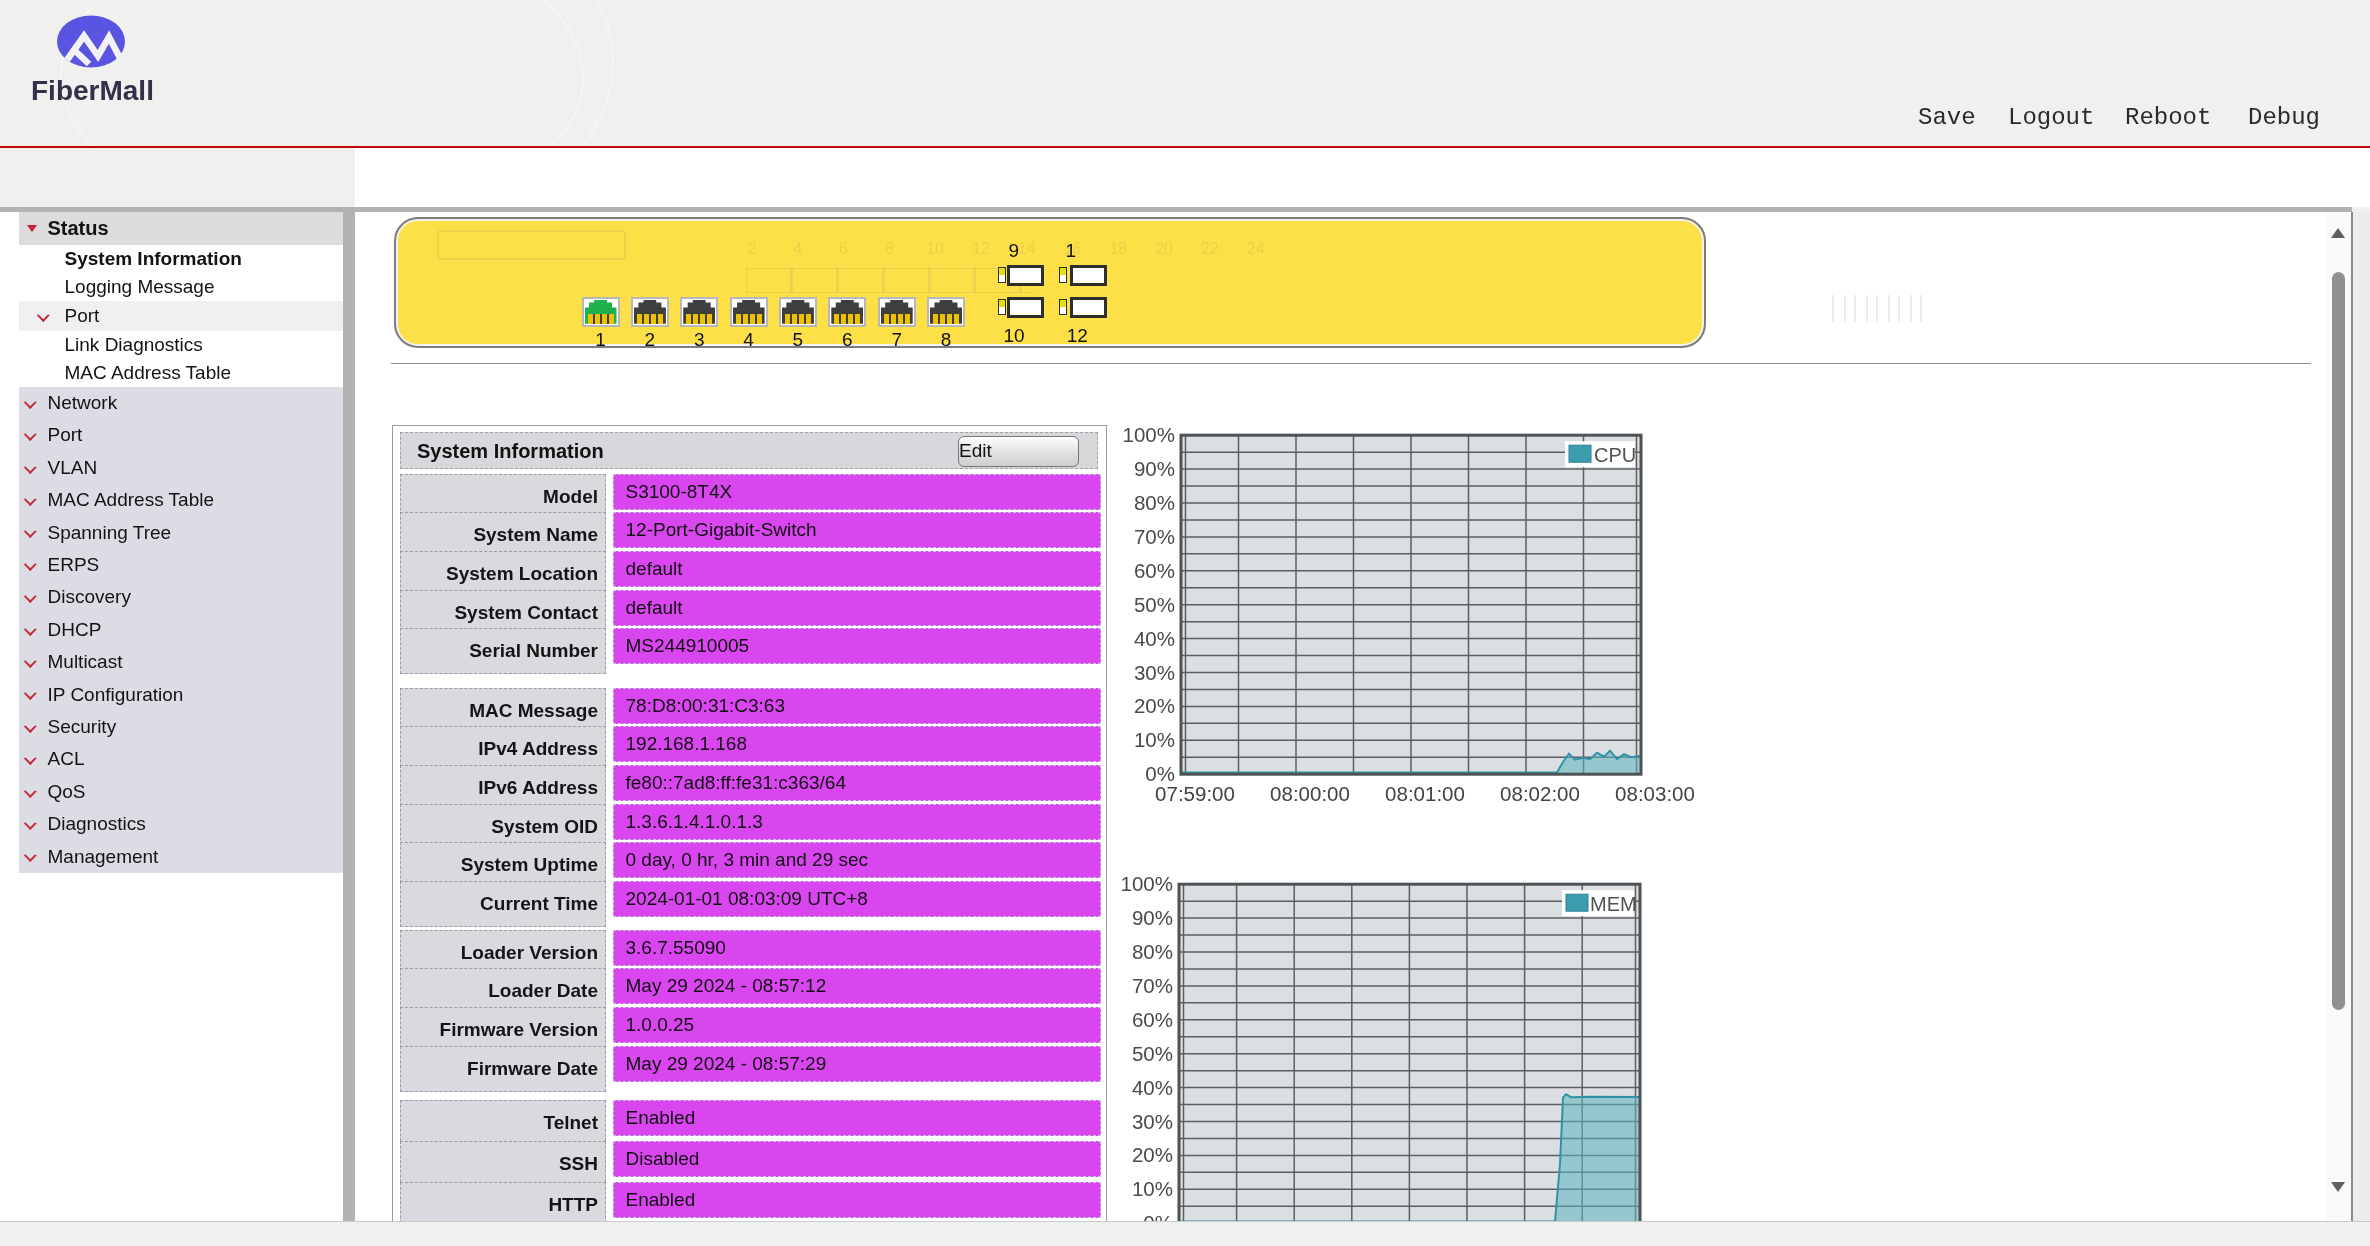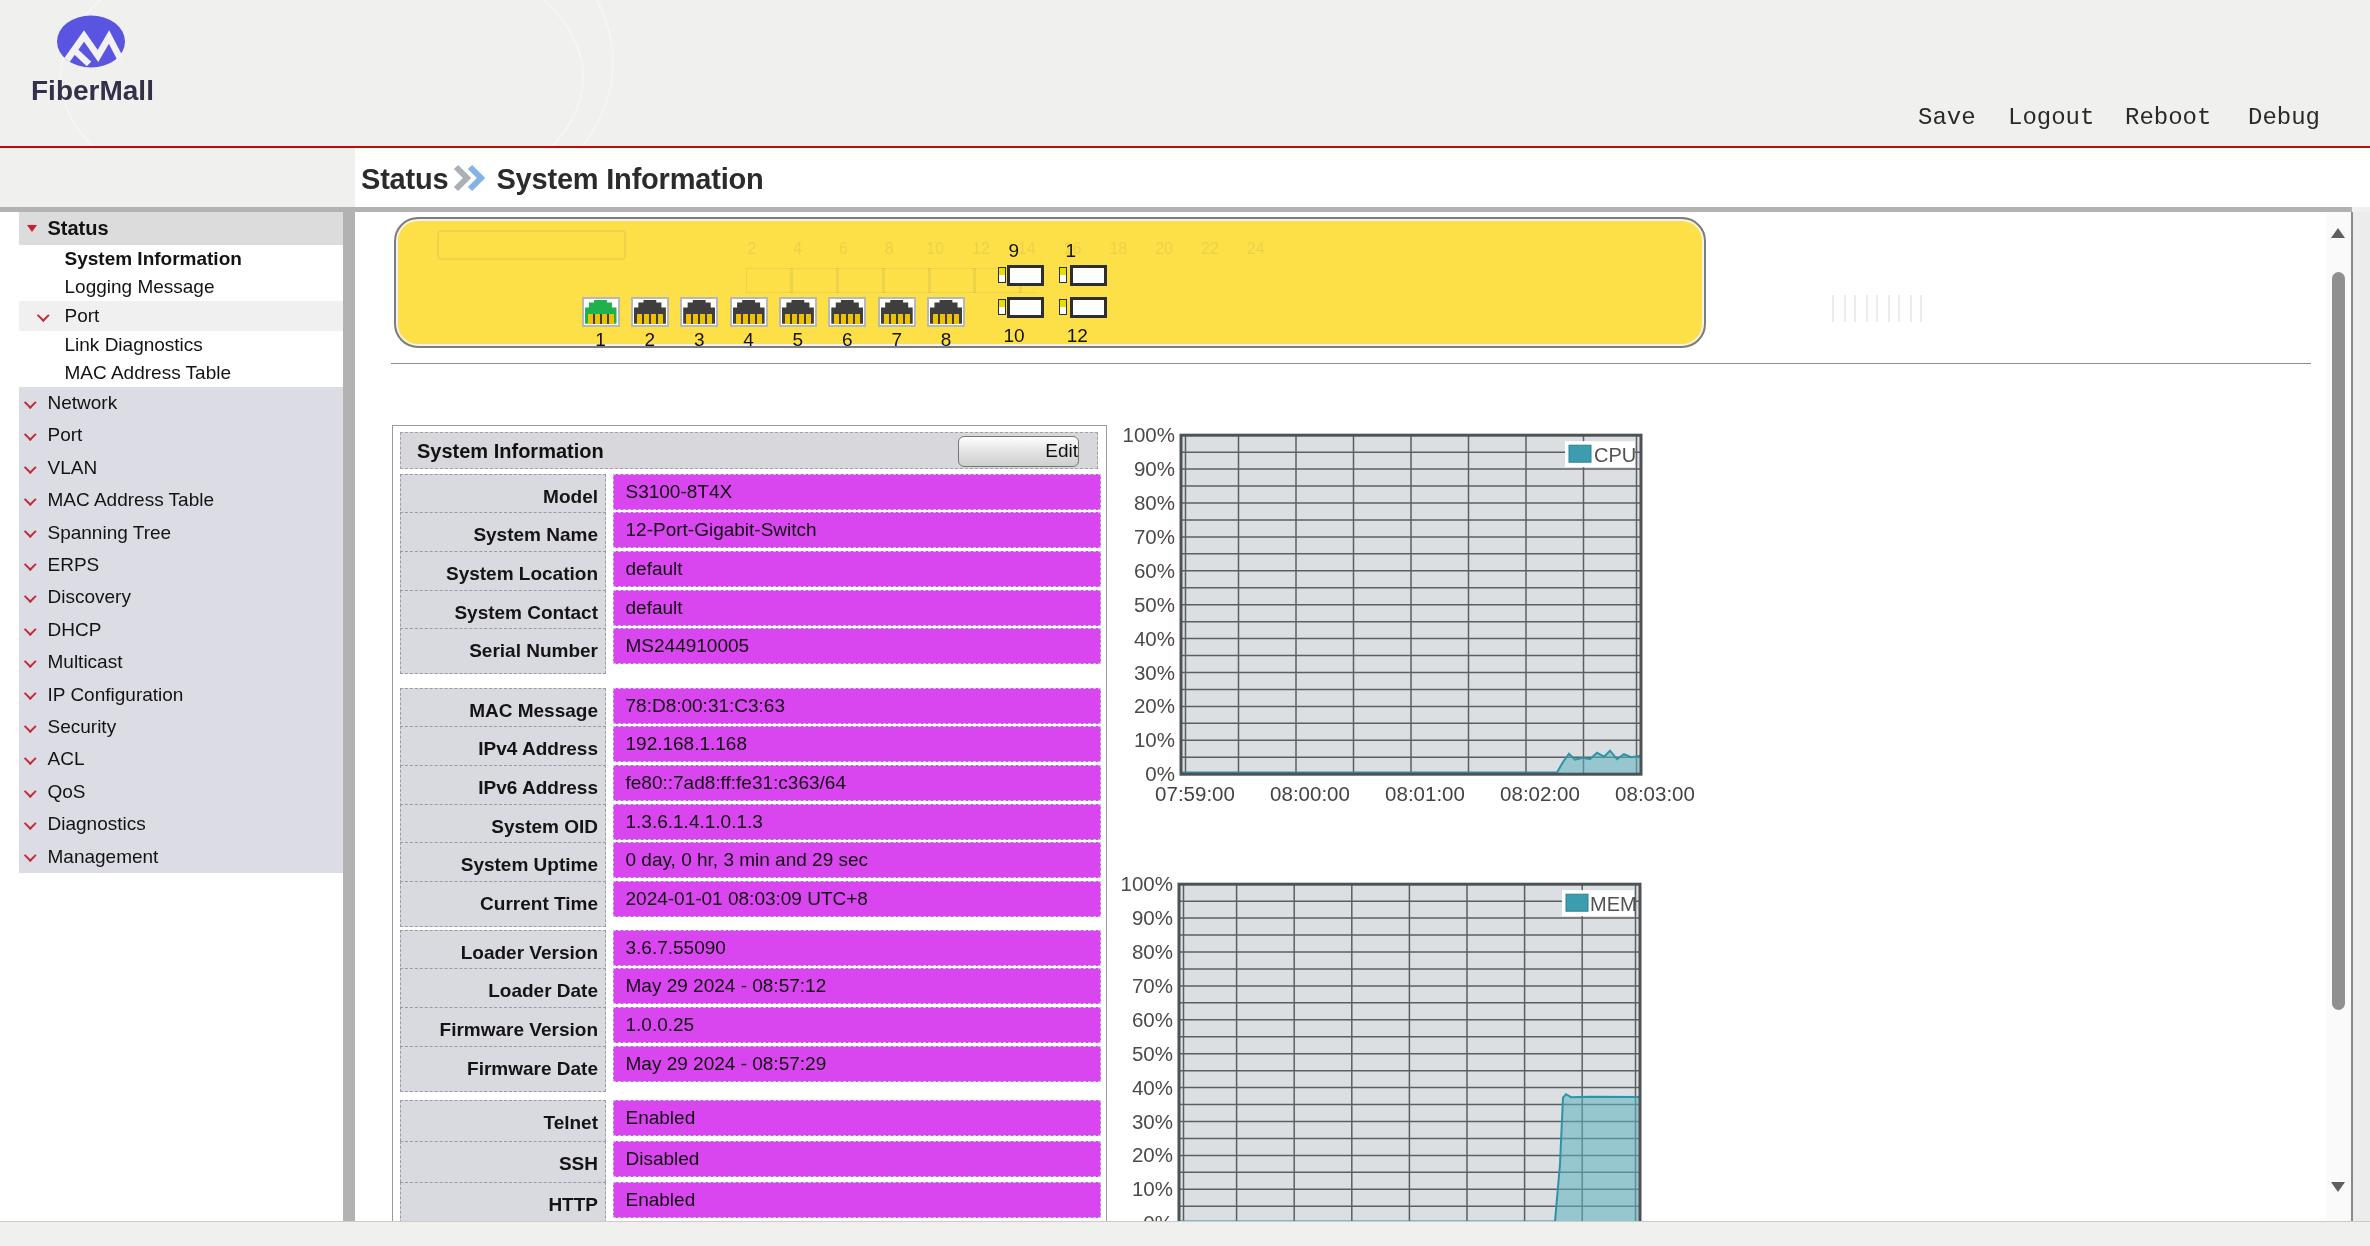--- a/index.html
+++ b/index.html
@@ -49,21 +49,21 @@
   .slbl{position:absolute;width:40px;text-align:center;font-size:19px;line-height:20px;color:#111}
   #hrline{position:absolute;left:36px;top:151px;width:1920px;height:1.5px;background:#8c8c8c}
   
   #tbl{position:absolute;left:37px;top:213.5px;width:715px;height:797px;box-sizing:border-box;
        background:#fff;border:1px solid #9a9a9a}
   .hcell{position:absolute;left:7px;top:6px;width:698px;height:37px;background:#d8d8dc;
          border:1px dashed #a2a2a2;box-sizing:border-box}
   .hcell b{position:absolute;left:16px;top:7px;font-size:20px;color:#111}
   #editbtn{position:absolute;left:565px;top:10px;width:121px;height:31px;border:1px solid #767676;border-radius:6px;
            background:linear-gradient(#fefefe,#dedede 60%,#cfcfcf);box-sizing:border-box;
-           text-align:right;font-size:19px;color:#111;line-height:28px}
+           text-align:left;font-size:19px;color:#111;line-height:28px}
   .trow{position:absolute;left:7px;height:36px}
   .lcell{position:absolute;left:0;top:0;width:206px;height:46px;background:#d9d9e0;
          border:1px dashed #9a9aa8;box-sizing:border-box}
   .lcell span{position:absolute;right:7px;top:50%;transform:translateY(-50%);font-weight:bold;font-size:19px;color:#141414;white-space:nowrap}
   .vcell{position:absolute;left:213px;top:0;width:488px;height:36px;background:#d946ef;
          border:1px dashed #c4c4da;box-sizing:border-box}
   .vcell span{position:absolute;left:11.5px;top:50%;transform:translateY(-50%);font-size:19px;color:#101010;white-space:nowrap}
   
   #sbtrack{position:absolute;left:1971px;top:0;width:25px;height:1009.5px;background:#fafafa}
   #sbborder{position:absolute;left:1996px;top:0;width:2px;height:1009.5px;background:#8a8a8a}
@@ -84,24 +84,20 @@
   <div id="logotext">FiberMall</div>
   <div class="toplink" style="left:1918px">Save</div>
   <div class="toplink" style="left:2008px">Logout</div>
   <div class="toplink" style="left:2125px">Reboot</div>
   <div class="toplink" style="left:2248px">Debug</div>
 </div>
 <div id="redline"></div>
 
 <div id="crumbband">
   <div id="crumbwhite"></div>
-  <div id="crumb">Status<svg width="40" height="28" viewBox="0 0 40 28" style="vertical-align:-3px;margin:0 3px 0 5px">
-      <polyline points="3,3 14,14 3,25" stroke="#aab0b6" stroke-width="6" fill="none"></polyline>
-      <polyline points="17,3 28,14 17,25" stroke="#83b3e4" stroke-width="6" fill="none"></polyline>
-    </svg>System Information</div>
 </div>
 
 <div id="topbar"></div>
 
 <div id="main">
   <div id="sidebar">
     <div class="mi" style="top:0;height:33px;background:#dcdcdc;font-weight:bold;font-size:20px">
       <div class="tri" style="left:8px;top:13px"></div>
         <span style="left:29px">Status</span>
       </div>

